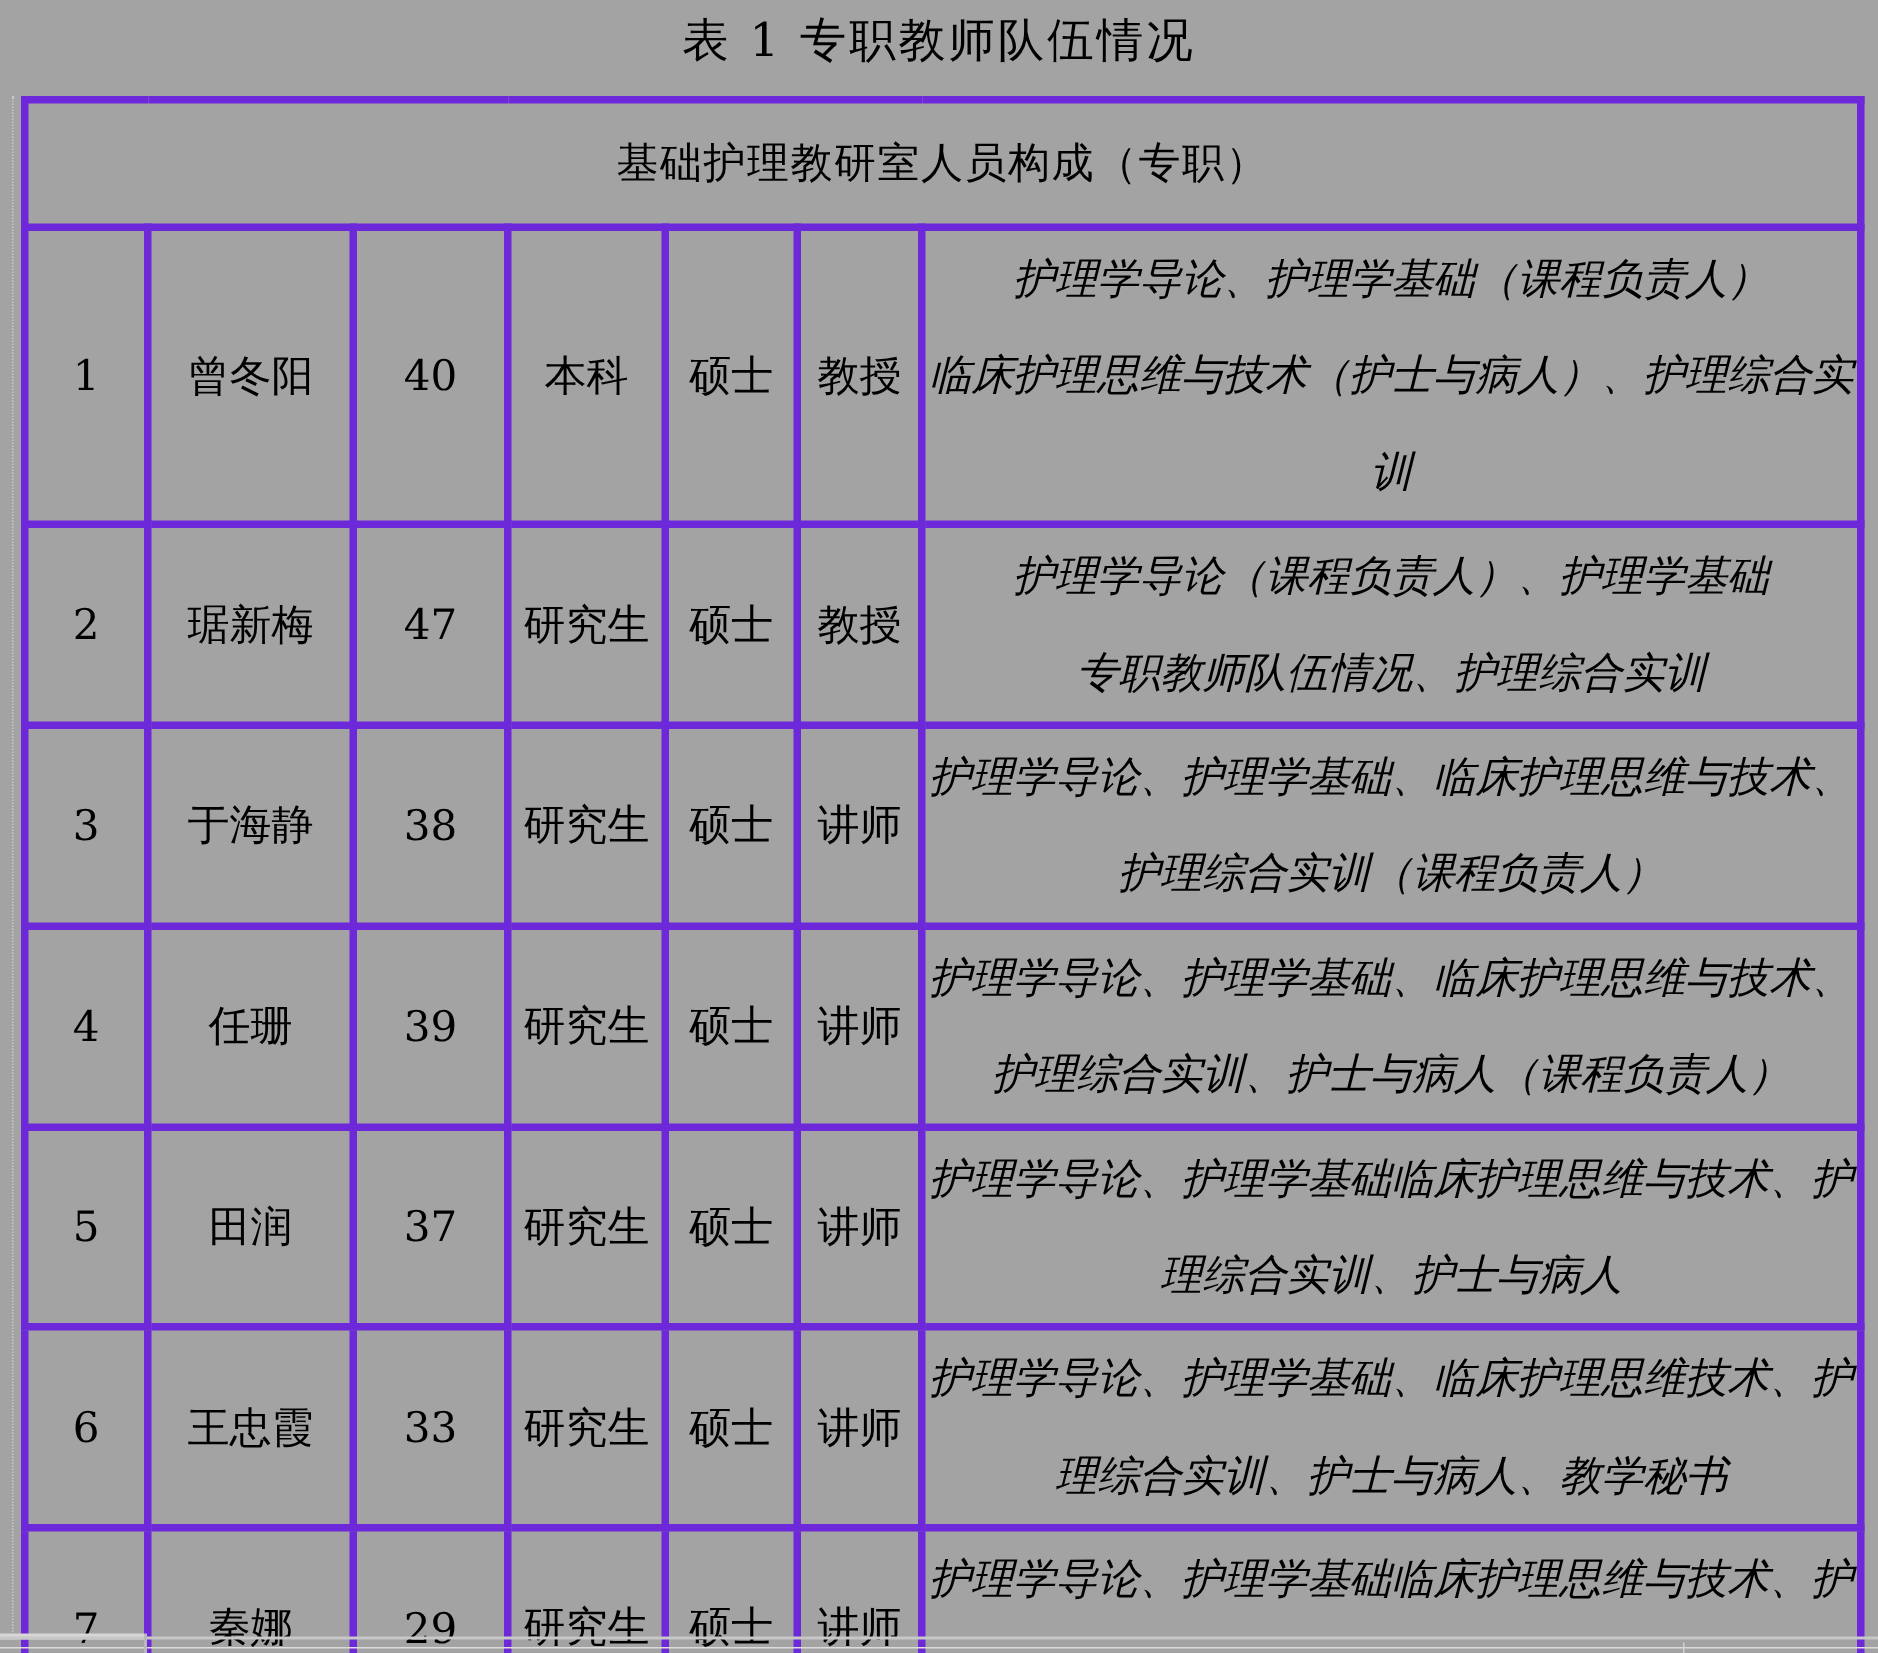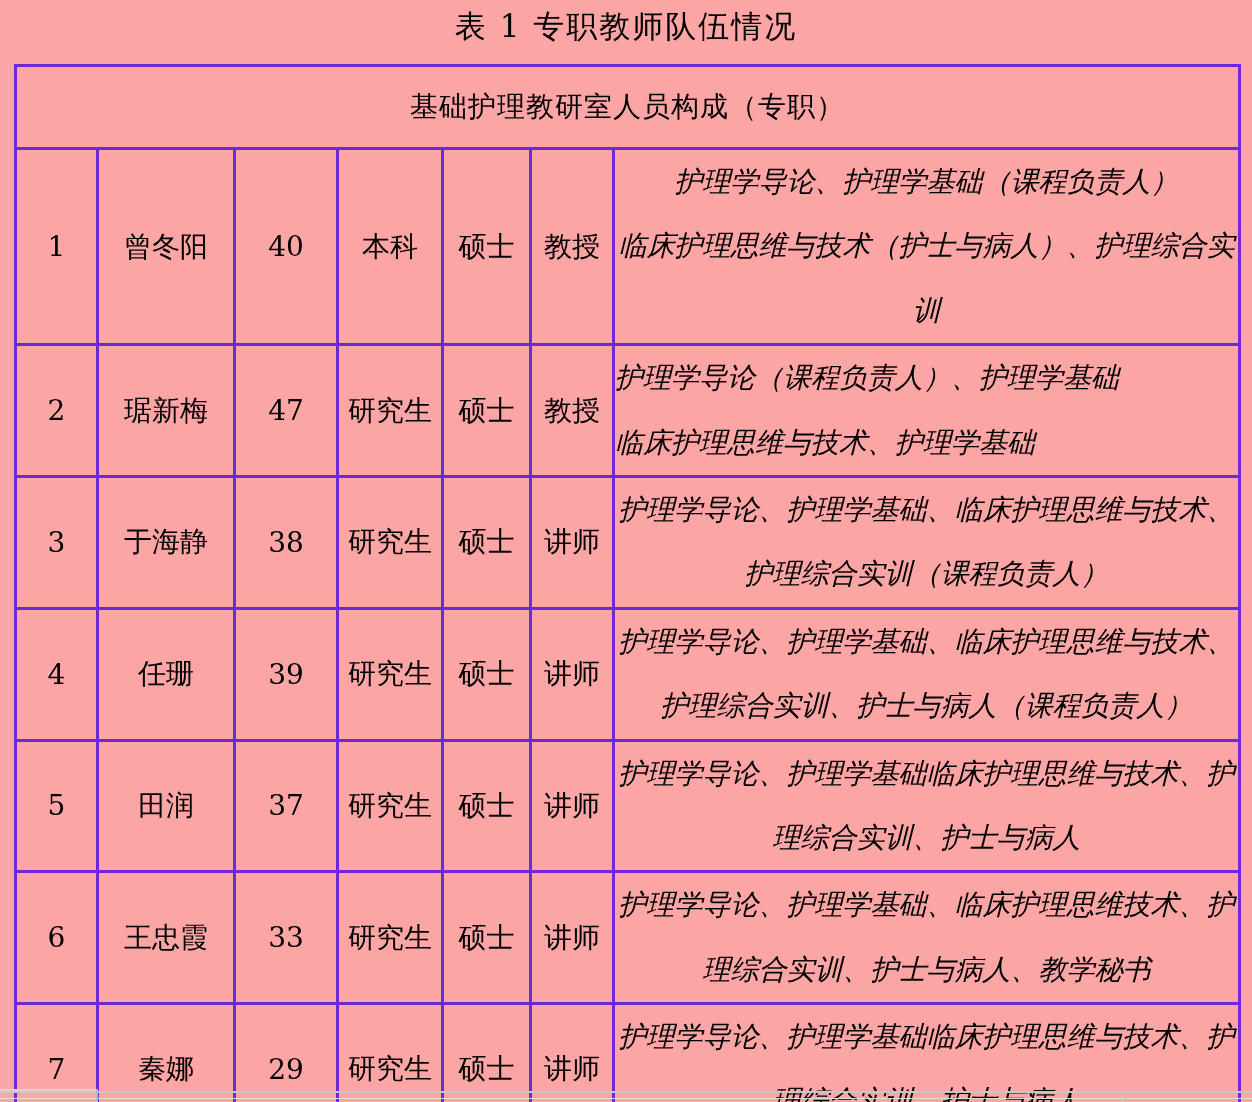--- a/index.html
+++ b/index.html
@@ -1,42 +1,42 @@
 <!DOCTYPE html>
 <html><head>
 <meta charset="utf-8">
 <style>
   html,body { margin:0; padding:0; background:#e8e8e8; }
   .page {
     position:relative; width:1252px; height:1102px; margin:0 auto;
-    background:#fca5a5; overflow:hidden;
+    background:#a3a3a3; overflow:hidden;
     font-family:"DejaVu Serif","Liberation Serif",serif; color:#000;
   }
   .doc-title {
     position:absolute; top:6px; left:0; width:100%;
     text-align:center; font-size:31px; letter-spacing:2px;
   }
   table.main {
     position:absolute; left:14px; top:64px; width:1224px;
     border-collapse:collapse; table-layout:fixed;
   }
   table.main td, table.main th {
-    border:3px solid #6d28d9; font-weight:normal;
+    border:5px solid #6d28d9; font-weight:normal;
     text-align:center; vertical-align:middle;
     font-size:28px; padding:0; overflow:hidden;
   }
   .merged-head td { font-size:30px; height:80px; letter-spacing:1px; }
   .col-head td { height:72px; }
   .row-data td { height:118px; }
   .row-data.last td { height:106px; }
   td.course {
     text-align:left; padding:0 4px 0 2px;
     font-size:26px; line-height:2.3;
   }
-  td.course.center { text-align:left; }
+  td.course.center { text-align:center; }
   td.course .line { min-height:0;font-style:italic; }
   
   .edge-dots {
     position:absolute; left:8px; top:64px; width:0; height:1026px;
     border-left:1px dotted #c9c9c9;
   }
   .bottom-line-1 { position:absolute; left:0; top:1091px; width:1252px; height:0; border-top:2px solid #c7c7c7; }
   .bottom-line-2 { position:absolute; left:0; top:1098px; width:1252px; height:0; border-top:1px solid #dcdcdc; }
   .bottom-tick-1 { position:absolute; left:96px; top:1089px; width:0; height:13px; border-left:2px solid #b9b9b9; }
   .bottom-tick-2 { position:absolute; left:1122px; top:1095px; width:0; height:7px; border-left:1px solid #cfcfcf; }
@@ -81,21 +81,21 @@
 
     <tr class="row-data">
       <td>2</td>
       <td>琚新梅</td>
       <td>47</td>
       <td>研究生</td>
       <td>硕士</td>
       <td>教授</td>
       <td class="course center">
         <div class="line">护理学导论（课程负责人）、护理学基础</div>
-        <div class="line">临床护理思维与技术、护理学基础</div>
+        <div class="line">专职教师队伍情况、护理综合实训</div>
       </td>
     </tr>
 
     <tr class="row-data">
       <td>3</td>
       <td>于海静</td>
       <td>38</td>
       <td>研究生</td>
       <td>硕士</td>
       <td>讲师</td>

